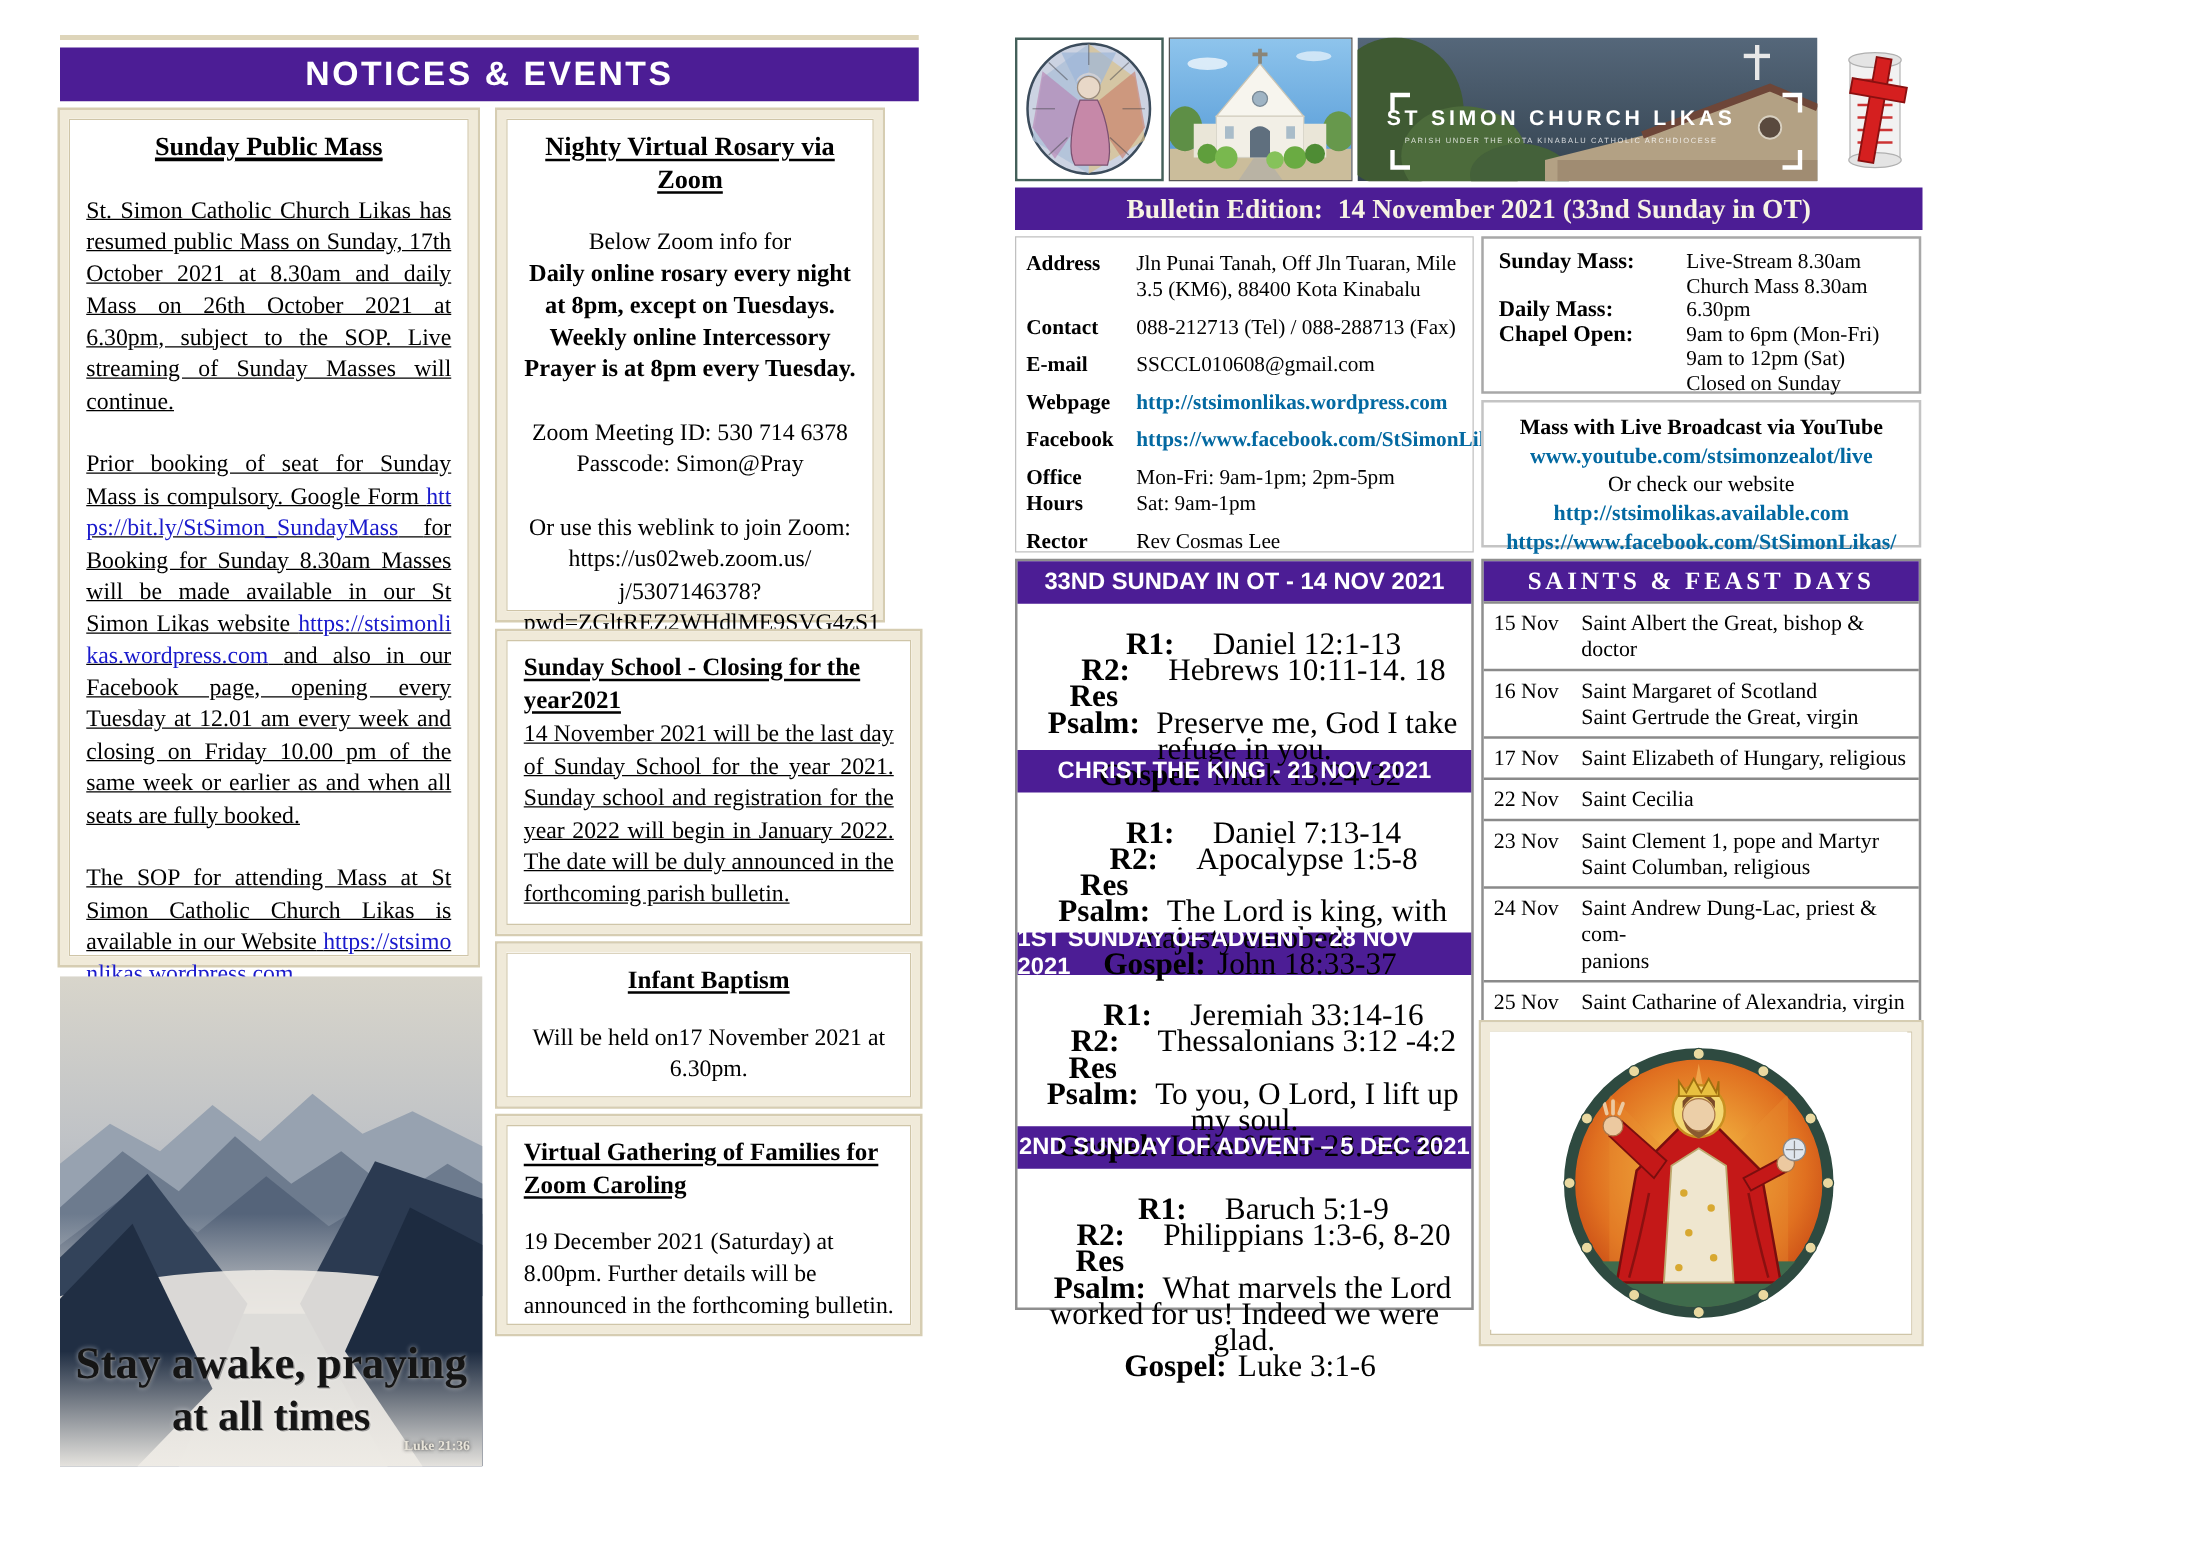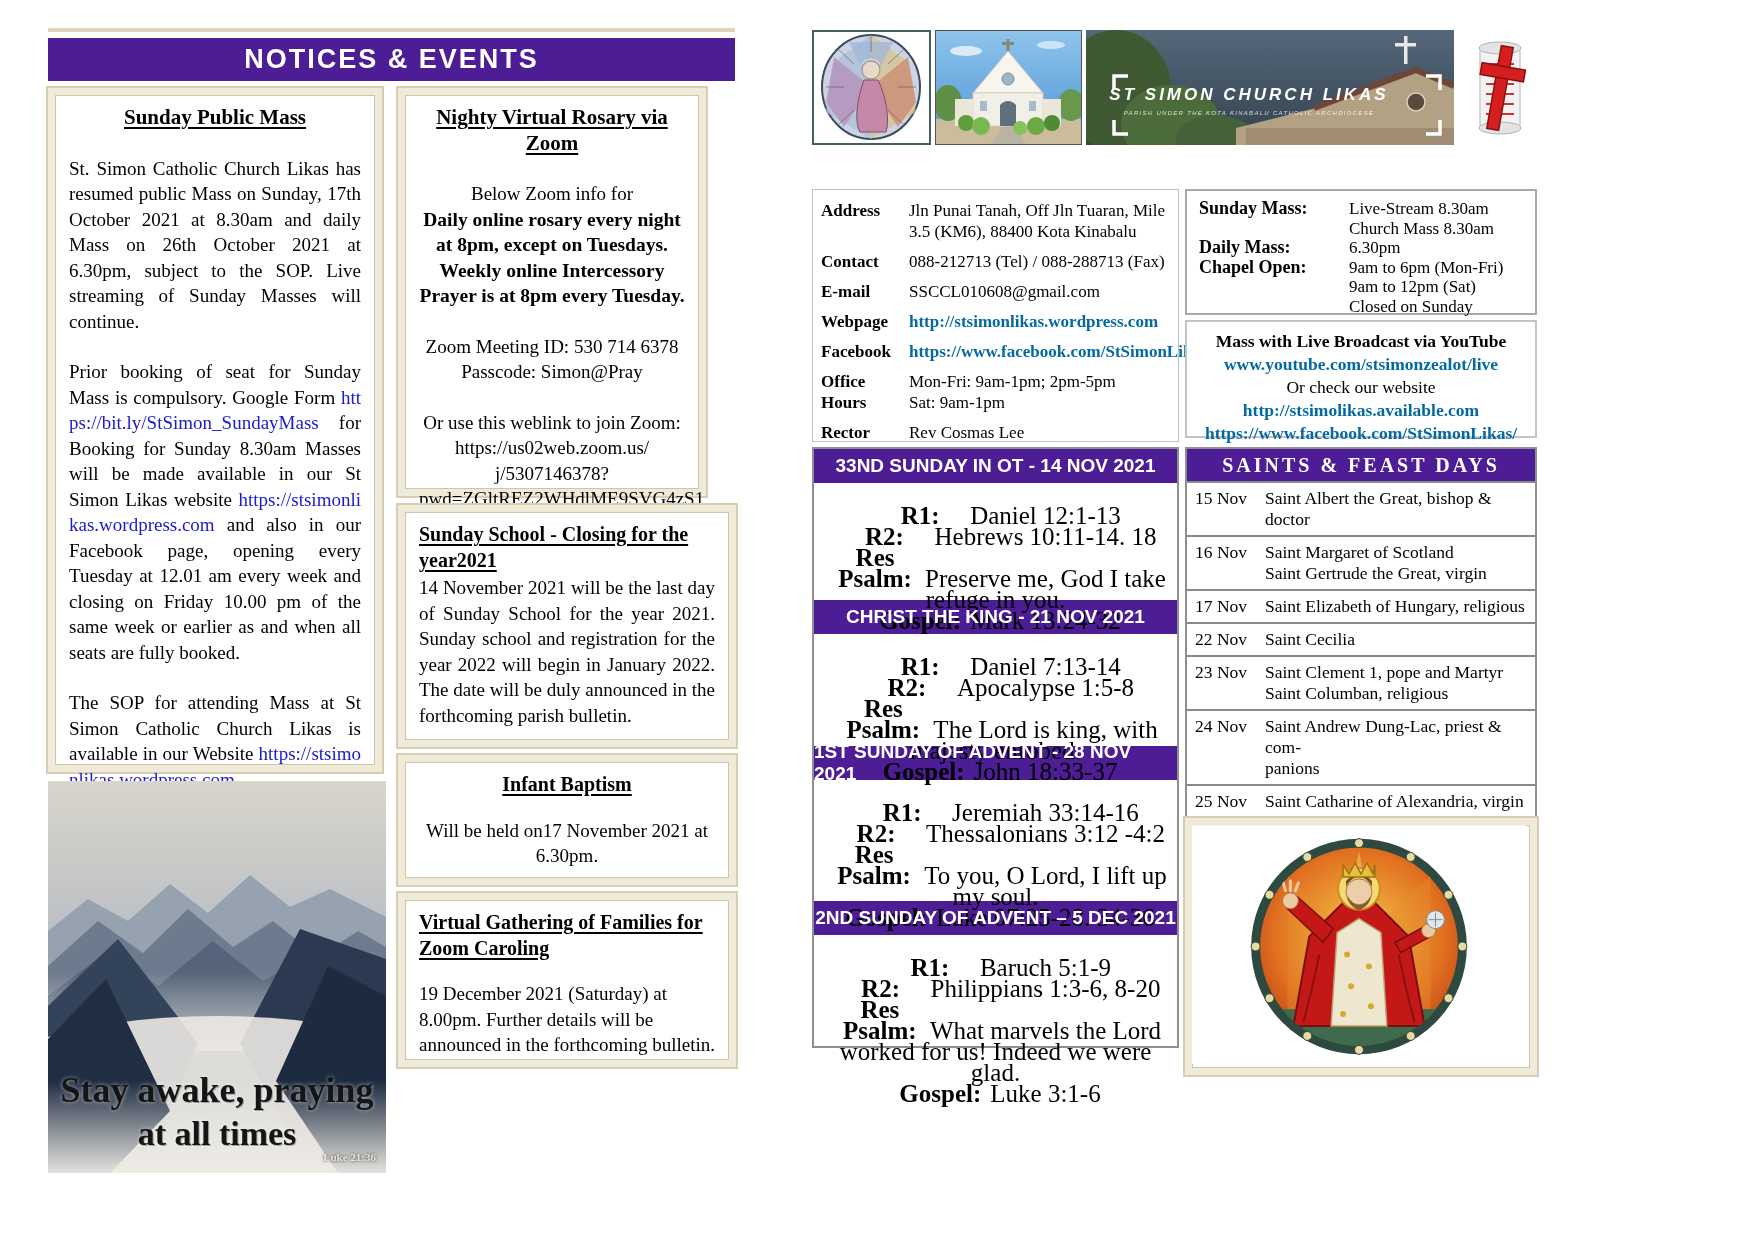--- a/index.html
+++ b/index.html
@@ -4,21 +4,21 @@
 <style>
   html,body{margin:0;padding:0;background:#fff;}
   #page{position:relative;width:1755px;height:1241px;background:#fff;overflow:hidden;
         font-family:"Liberation Serif",serif;color:#000;}
   .abs{position:absolute;box-sizing:border-box;}
   .greenbar{background:#4c1d95;color:#fff;display:flex;align-items:center;justify-content:center;}
   .panel-tan{background:#fff;border:7px solid #f0ead9;box-shadow:0 0 0 2px #d6cdb2, inset 0 0 0 1px #cfc5a8;}
   .panel-gray{background:#fff;border:2px solid #8f8f8f;}
   .pad{padding:10px 14px;}
   .body19{font-size:19px;line-height:25.5px;}
-  .jus{text-align:justify;}
+  .jus{text-align:justify;text-decoration:underline;}
   .ctr{text-align:center;}
   .u{text-decoration:underline;text-underline-offset:3px;}
   .b{font-weight:bold;}
   .pre{white-space:pre-line;}
   .link{color:#1a1acc;word-break:break-all;}
   .linkb{color:#0369a1;font-weight:bold;}
   p{margin:0 0 25px 0;}
   .notices-text{font-family:"Liberation Sans",sans-serif;font-weight:bold;font-size:27px;letter-spacing:2px;}
   .ptitle{font-size:21px;font-weight:bold;margin-bottom:25px;}
   .mtitle{font-size:20px;font-weight:bold;margin-bottom:20px;}
@@ -195,21 +195,21 @@
       <rect x="44" y="70" width="7" height="10" fill="#a9bcc9"></rect>
       <rect x="93" y="70" width="7" height="10" fill="#a9bcc9"></rect>
       <circle cx="30" cy="92" r="8" fill="#5f9e3c"></circle>
       <circle cx="45" cy="95" r="9" fill="#79b84e"></circle>
       <circle cx="100" cy="95" r="9" fill="#6aab42"></circle>
       <circle cx="116" cy="92" r="8" fill="#4e8c34"></circle>
       <circle cx="84" cy="97" r="7" fill="#86c25a"></circle>
     </svg>
   </div>
 
-  <div class="abs" style="left:1086px;top:30px;width:368px;height:93px;font-style:italic;">
+  <div class="abs" style="left:1086px;top:30px;width:368px;height:93px;">
     <svg width="368" height="115" viewBox="0 0 368 115" preserveAspectRatio="none">
       <defs>
         <linearGradient id="bsky" x1="0" y1="0" x2="0" y2="1">
           <stop offset="0" stop-color="#55677a"></stop>
             <stop offset="1" stop-color="#33424f"></stop>
         </linearGradient>
       </defs>
       <rect width="368" height="115" fill="url(#bsky)"></rect>
       <ellipse cx="30" cy="60" rx="55" ry="60" fill="#3f5a33"></ellipse>
       <ellipse cx="85" cy="95" rx="50" ry="40" fill="#4c6b3b"></ellipse>
@@ -245,20 +245,24 @@
         <line x1="24" y1="74" x2="52" y2="74"></line>
           <line x1="24" y1="84" x2="52" y2="84"></line>
       </g>
       <g transform="rotate(10 38 58)">
         <rect x="32" y="16" width="12" height="84" fill="#d51f1f" stroke="#8a1010" stroke-width="1.5"></rect>
         <rect x="16" y="36" width="44" height="12" fill="#d51f1f" stroke="#8a1010" stroke-width="1.5"></rect>
       </g>
     </svg>
   </div>
 
+  <div class="abs greenbar" style="left:812px;top:150px;width:726px;height:34px;">
+    <span class="bulletin-text">Bulletin Edition:</span>
+    <span class="bulletin-text" style="margin-left:12px;">14 November 2021 (33nd Sunday in OT)</span>
+  </div>
 
   <div class="abs" style="left:812px;top:189px;width:367px;height:253px;border:1px solid #c0c0c0;background:#fff;padding:10px 8px;">
     <div class="irow">
       <span class="ilabel">Address</span>
       <span class="ival">Jln Punai Tanah, Off Jln Tuaran, Mile 3.5 (KM6), 88400 Kota Kinabalu</span>
     </div>
     <div class="irow">
       <span class="ilabel">Contact</span>
       <span class="ival">088-212713 (Tel) / 088-288713 (Fax)</span>
     </div>

